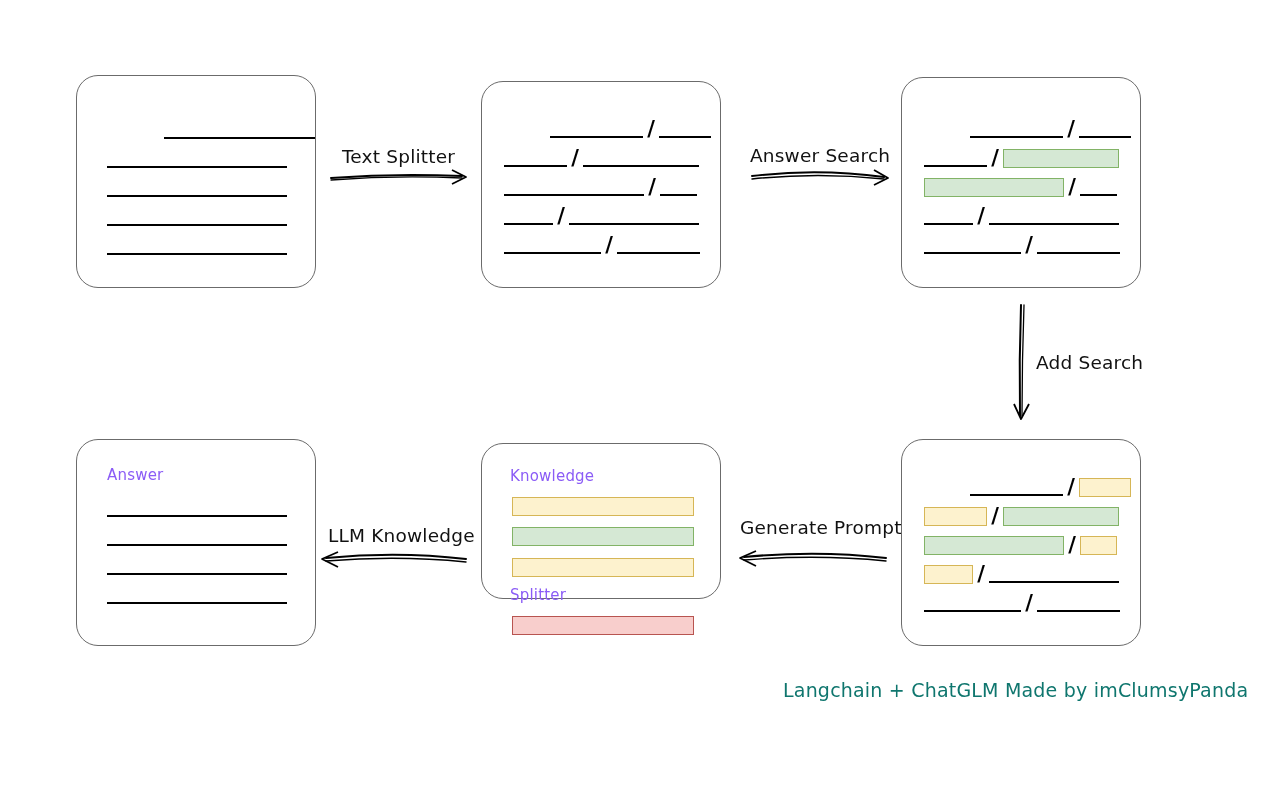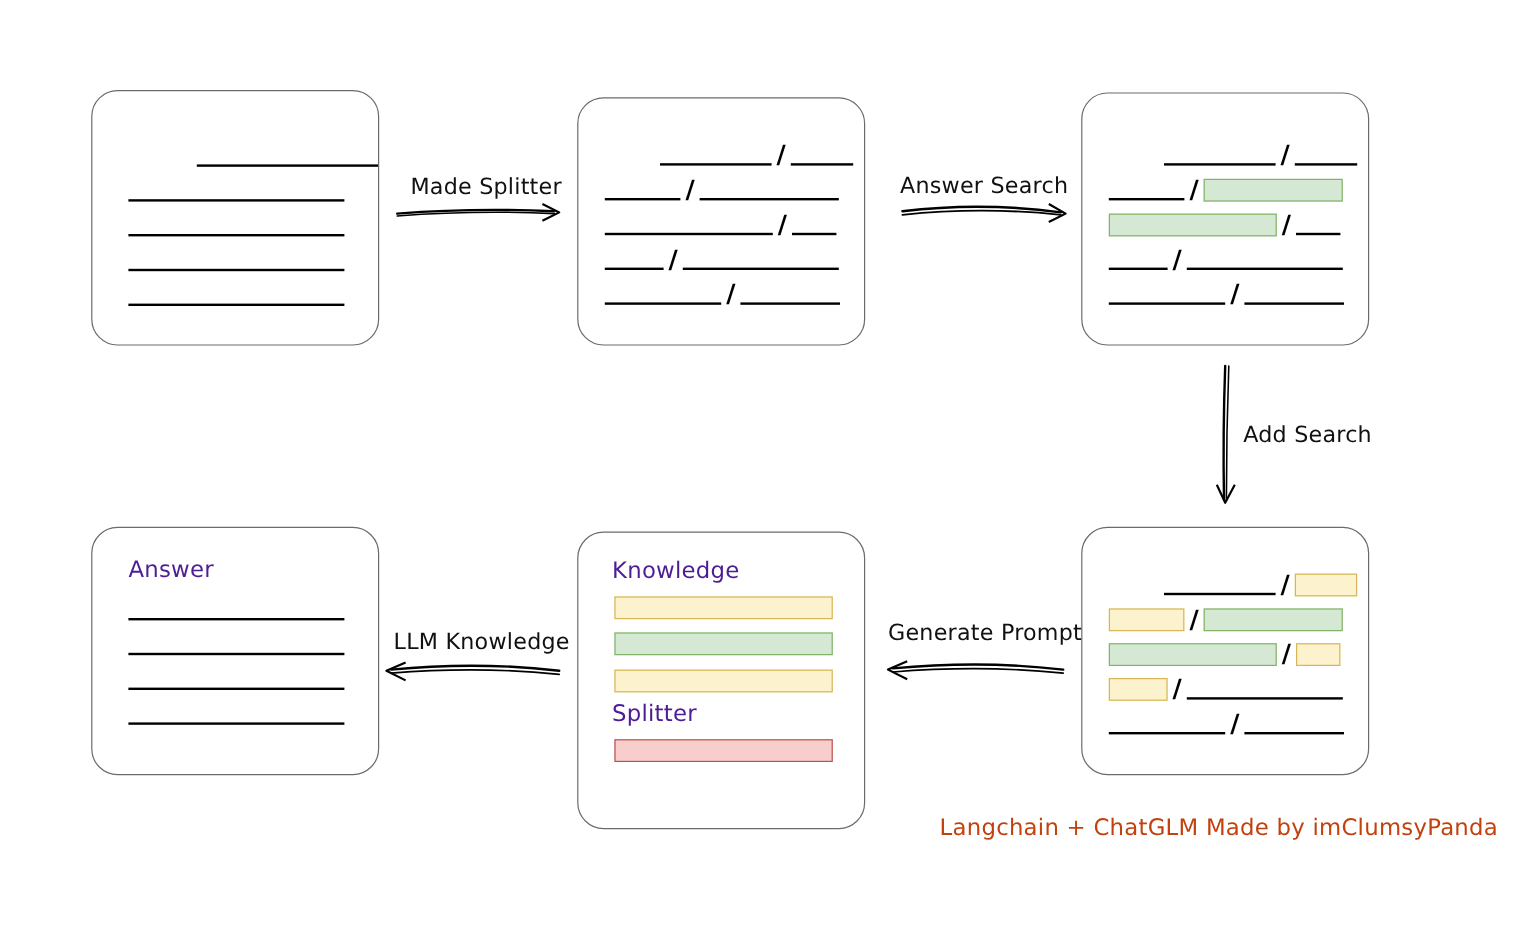--- a/index.html
+++ b/index.html
@@ -71,44 +71,44 @@
     font-weight: 600;
     line-height: 20px;
     color: #000000;
     font-family: "DejaVu Sans", "Liberation Sans", sans-serif;
   }
   .gap {
     display: inline-block;
   }
   .boxlabel {
     position: absolute;
-    font-size: 19px;
+    font-size: 15px;
     line-height: 22px;
-    color: #4c1d95;
+    color: #8b5cf6;
     white-space: nowrap;
     letter-spacing: 0.2px;
   }
   .bar {
     position: absolute;
     box-sizing: border-box;
     height: 19px;
   }
   .edge-label {
     position: absolute;
     font-size: 18.5px;
     line-height: 21px;
     color: #111111;
     white-space: nowrap;
     letter-spacing: 0.2px;
   }
   .credit {
     position: absolute;
     font-size: 19px;
     line-height: 22px;
-    color: #c2410c;
+    color: #0f766e;
     white-space: nowrap;
     letter-spacing: 0.2px;
   }
   svg.arrows {
     position: absolute;
     left: 0; top: 0;
     width: 1262px;
     height: 792px;
     pointer-events: none;
   }
@@ -258,21 +258,21 @@
           <span class="seg plain" style="width: 130px;"></span>
         </div>
         <div class="row" style="top: 153px; left: 22px; right: 0px;">
           <span class="seg plain" style="width: 97px;"></span>
           <span class="slash">/</span>
           <span class="seg plain" style="width: 83px;"></span>
         </div>
       </div>
   </div>
 
-  <div class="node" style="left:481px; top:443px; width:240px; height:248px;text-align:center;">
+  <div class="node" style="left:481px; top:443px; width:240px; height:156px;text-align:center;">
     <div class="boxlabel" style="left:28px; top:21px;">Knowledge</div>
     <div class="bar" style="left:30px; top:53px; width:182px; background:#fdf2ce; border:1.3px solid #d6b656;"></div>
     <div class="bar" style="left:30px; top:83px; width:182px; background:#d5e8d4; border:1.3px solid #82b366;"></div>
     <div class="bar" style="left:30px; top:114px; width:182px; background:#fdf2ce; border:1.3px solid #d6b656;"></div>
     <div class="boxlabel" style="left:28px; top:140px;">Splitter</div>
     <div class="bar" style="left:30px; top:172px; width:182px; background:#f8cecc; border:1.3px solid #b85450;"></div>
   </div>
 
   <div class="node" style="left:76px; top:439px; width:240px; height:207px;">
     <div class="boxlabel" style="left:30px; top:24px;">Answer</div>
@@ -285,21 +285,21 @@
         </div>
         <div class="row" style="top: 116px; left: 30px;">
           <span class="seg plain" style="width: 180px;"></span>
         </div>
         <div class="row" style="top: 145px; left: 30px;">
           <span class="seg plain" style="width: 180px;"></span>
         </div>
       </div>
   </div>
 
-  <div class="edge-label" style="left:342px; top:146px;">Made Splitter</div>
+  <div class="edge-label" style="left:342px; top:146px;">Text Splitter</div>
   <div class="edge-label" style="left:750px; top:145px;">Answer Search</div>
   <div class="edge-label" style="left:1036px; top:352px;">Add Search</div>
   <div class="edge-label" style="left:740px; top:517px;">Generate Prompt</div>
   <div class="edge-label" style="left:328px; top:525px;">LLM Knowledge</div>
 
   <div class="credit" style="left:783px; top:679px;">Langchain + ChatGLM Made by imClumsyPanda</div>
 
 </div>
 
 </body></html>

